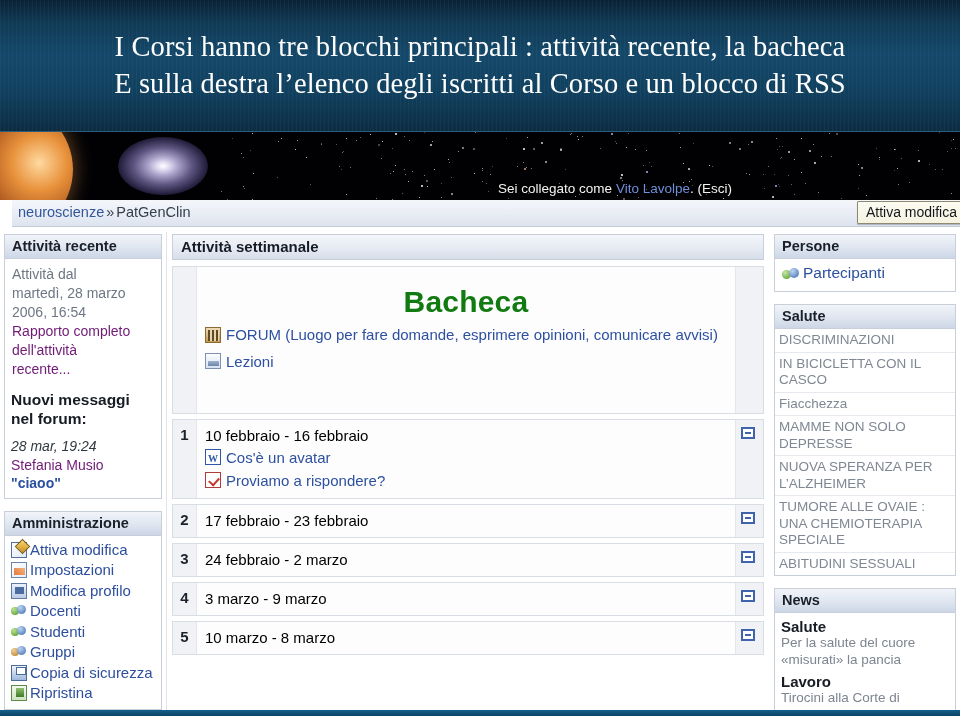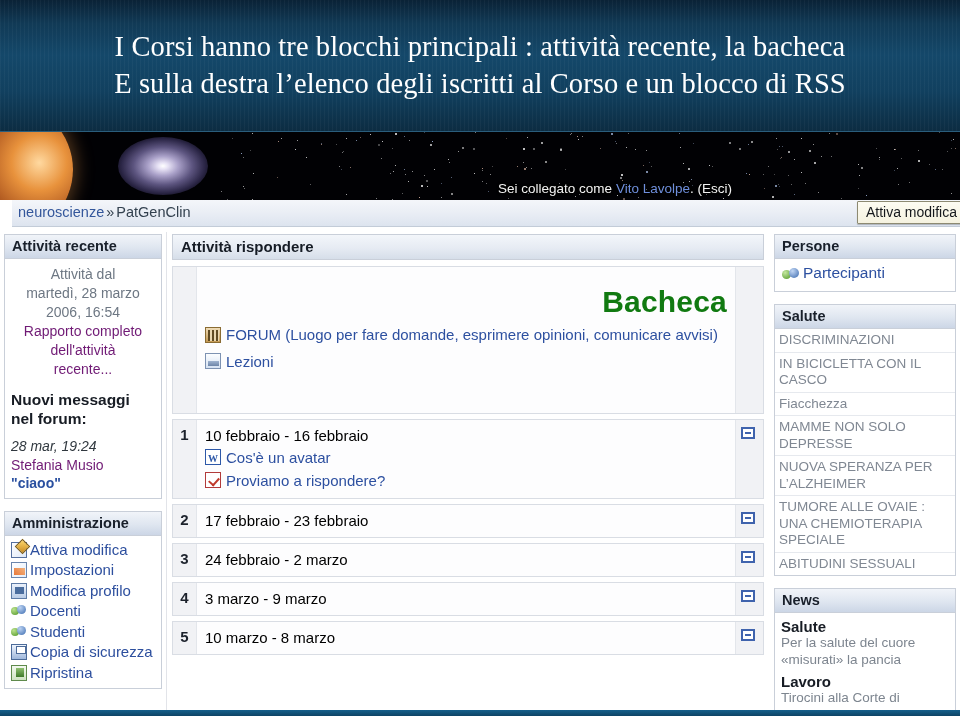--- a/index.html
+++ b/index.html
@@ -136,21 +136,20 @@
     background: linear-gradient(180deg,#f1f4f9 0%, #dfe6f0 55%, #ccd6e6 100%);
     border-bottom: 1px solid #c9cfd9;
     padding: 3px 7px 4px 7px;
     font-size: 14.5px; font-weight: bold; color:#19202b;
     white-space: nowrap; overflow:hidden;
   }
   .block-body { padding: 4px 6px 5px 6px; }
 
   
   .ra-dates {
-    text-align: center;
     font-size: 14px; line-height: 19px;
     color: #6d7783;
     padding: 2px 1px 0 1px;
   }
   .ra-report { color:#701a75; }
   .ra-subhead {
     font-size: 15.5px; font-weight: bold; color:#171c24;
     line-height: 19px; margin-top: 11px;
   }
   .ra-post { margin-top: 9px; font-size: 14px; line-height: 18.5px; color:#3b4450; }
@@ -247,21 +246,21 @@
     content:""; position:absolute; left:2px; top:3px; width:6px; height:2px; background:#3f63ad;
   }
   .wk-dates { font-size:15px; color:#000000; line-height:19px; }
   .wk-link {
     display:flex; align-items:flex-start; gap:5px;
     font-size:15px; line-height:21px; color:#2d50a0; cursor:pointer; margin-top:2px;
   }
 
   .bacheca-wk .wk-side { background:#f1f2f5; }
   .bacheca-title {
-    text-align:right;
+    text-align:center;
     font-size: 30px; font-weight:bold;
     color:#117a11;
     letter-spacing:.2px;
     margin: 12px 0 6px 0;
   }
   .bacheca-forum {
     font-size:15px; line-height:20px; color:#2d50a0; cursor:pointer;
     display:flex; gap:5px; align-items:flex-start;
   }
   .bacheca-forum .txt{ flex:1 1 auto; }
@@ -572,34 +571,38 @@
             </div>
             <div class="adm-item">
               <span class="ic ic-users"></span>
               <span class="lbl">Docenti</span>
             </div>
             <div class="adm-item">
               <span class="ic ic-users"></span>
               <span class="lbl">Studenti</span>
             </div>
             <div class="adm-item">
+              <span class="ic ic-groups"></span>
+              <span class="lbl">Gruppi</span>
+            </div>
+            <div class="adm-item">
               <span class="ic ic-backup"></span>
               <span class="lbl">Copia di sicurezza</span>
             </div>
             <div class="adm-item">
               <span class="ic ic-restore"></span>
               <span class="lbl">Ripristina</span>
             </div>
           </div>
       </div>
 
     </div>
 
     <div class="col-mid">
-      <div class="course-head">Attività rispondere</div>
+      <div class="course-head">Attività settimanale</div>
 
       <div class="weeks">
 
         <div class="wk bacheca-wk" style="min-height:148px">
           <div class="wk-side"></div>
           <div class="wk-main">
             <div class="bacheca-title">Bacheca</div>
             <div class="bacheca-forum">
               <span class="ic ic-forum"></span>
               <span class="txt">FORUM (Luogo per fare domande, esprimere opinioni, comunicare avvisi)</span>

